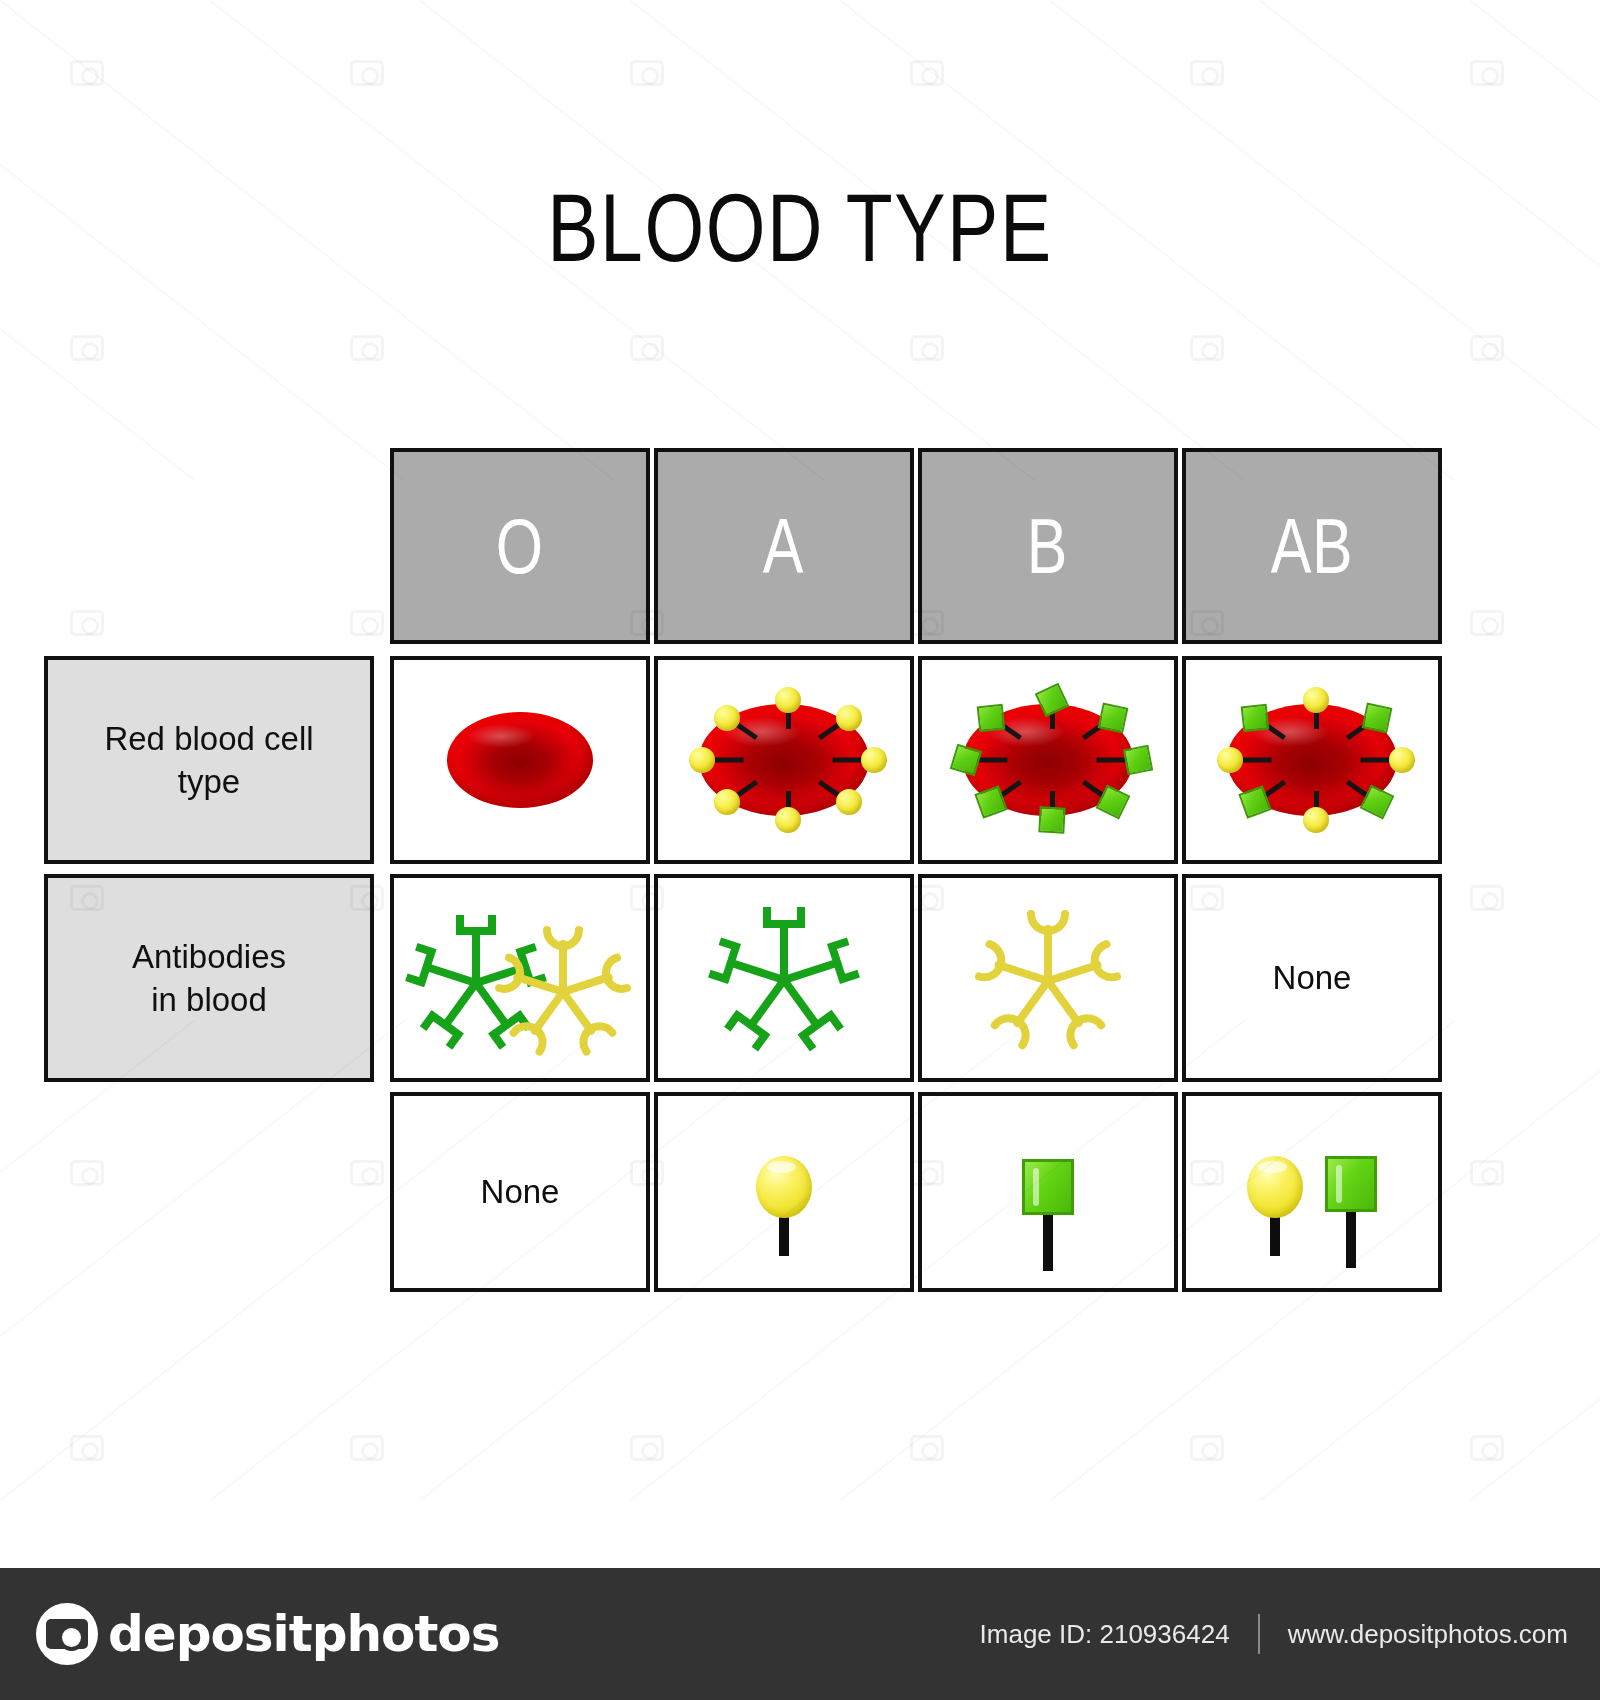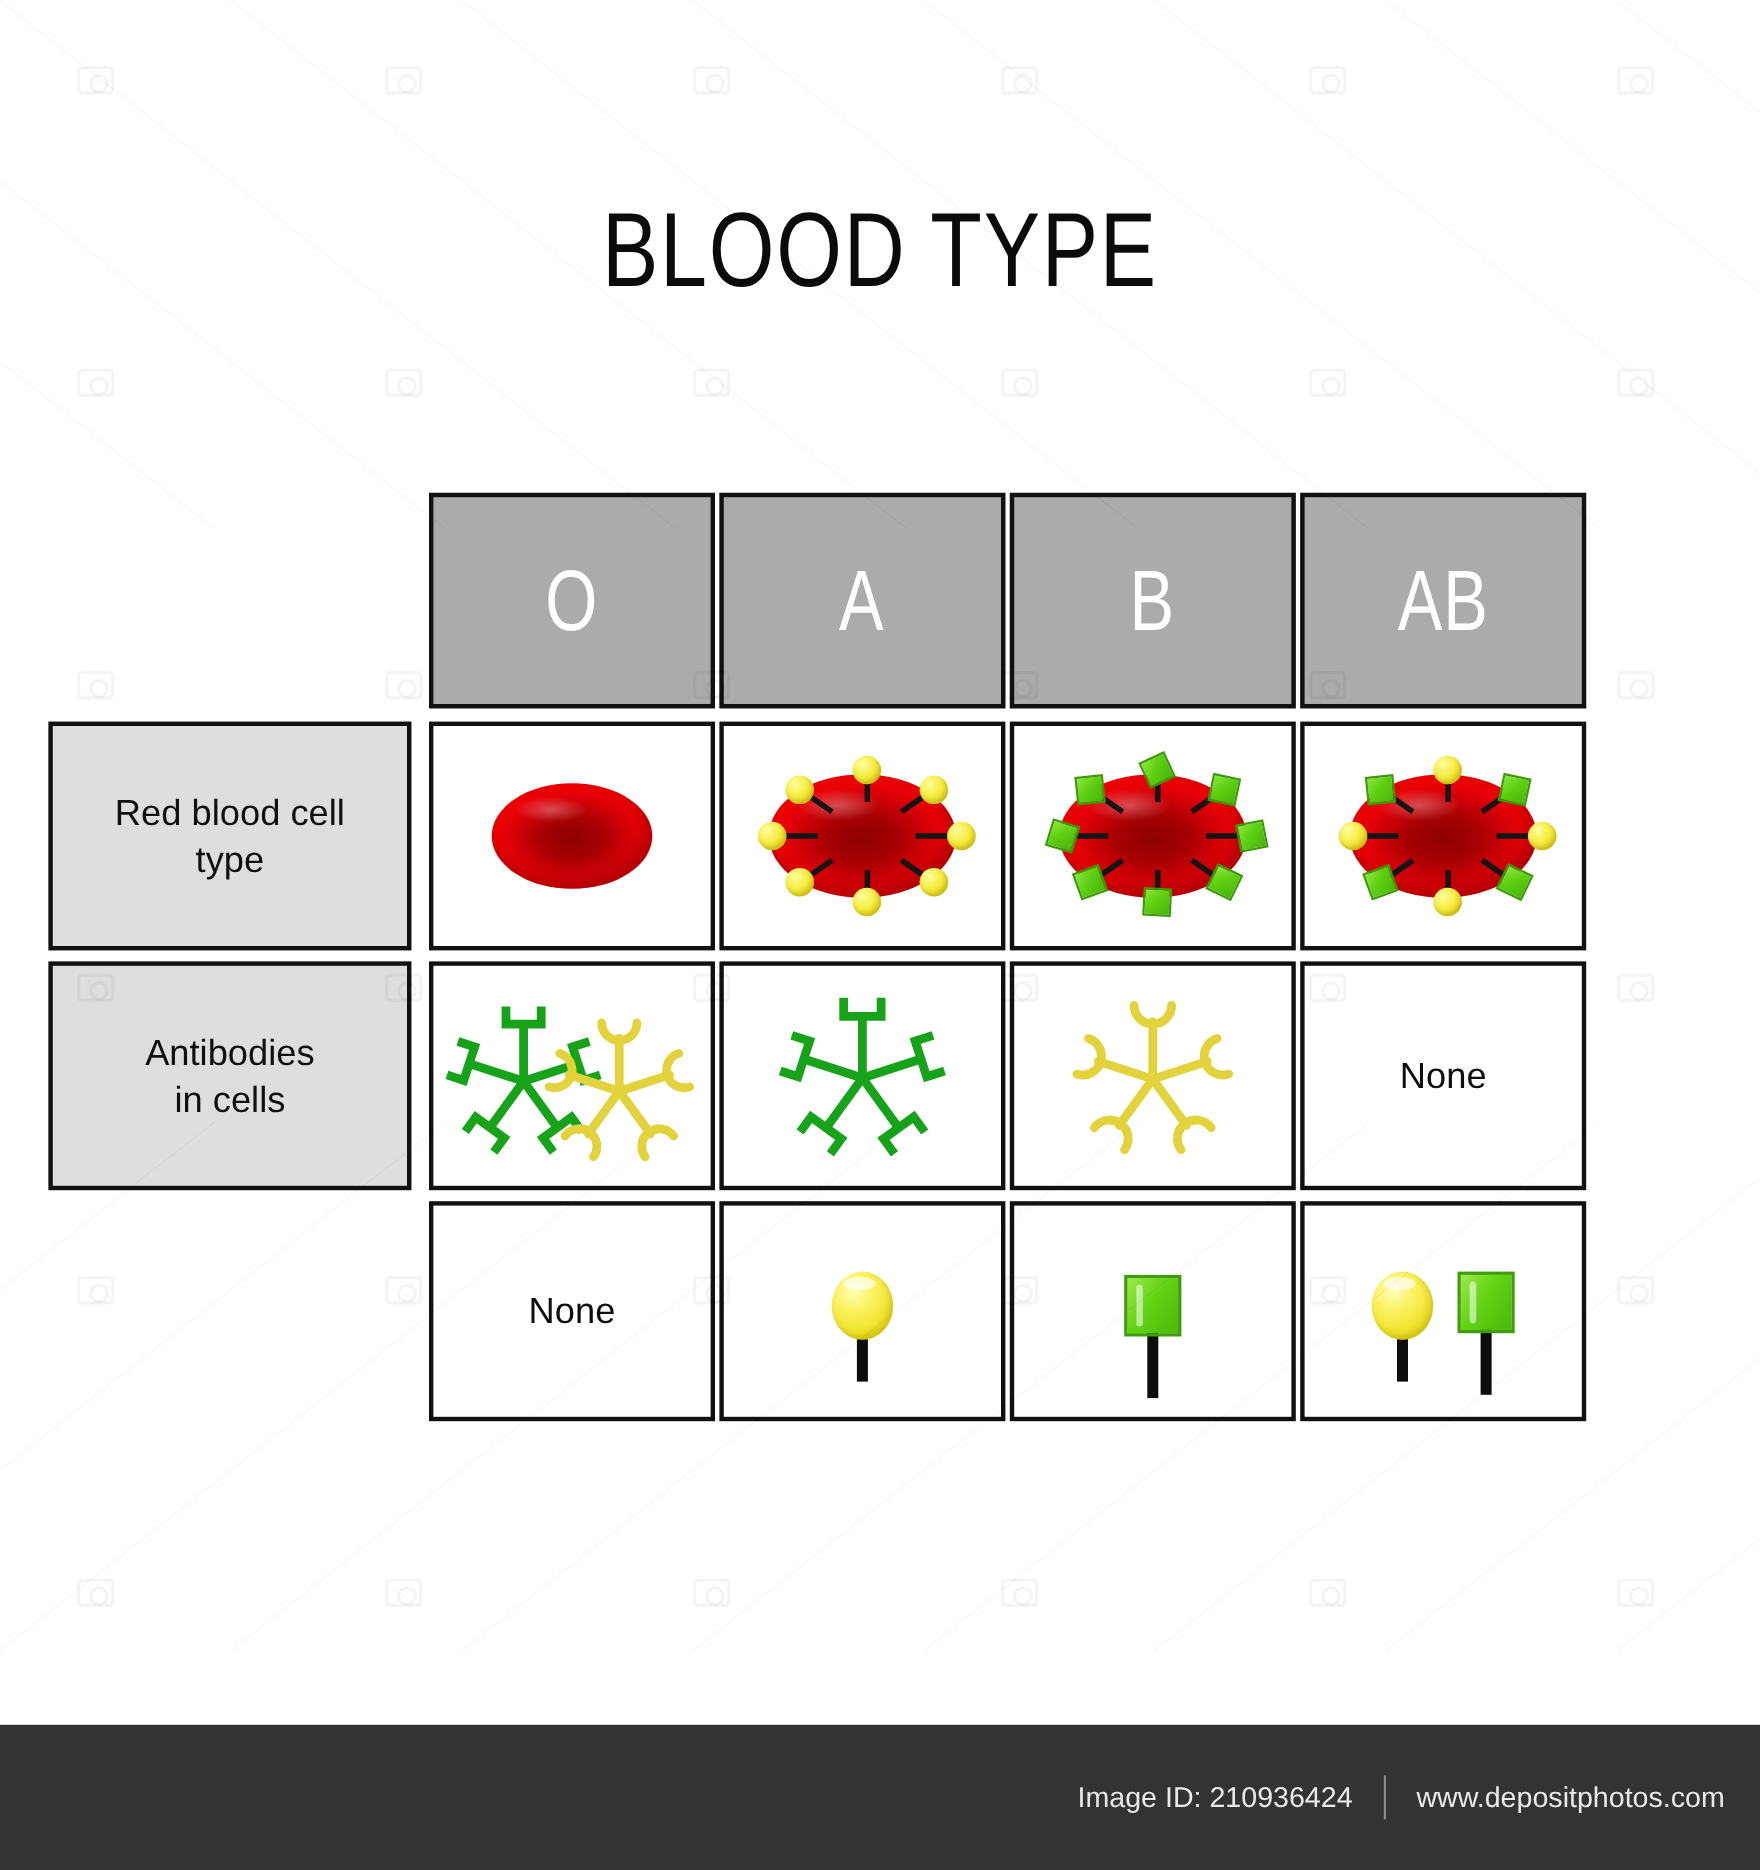--- a/index.html
+++ b/index.html
@@ -280,21 +280,21 @@
           <div style="position: absolute; background: rgb(21, 21, 21); width: 5px; height: 41.28px; left: 82.78px; top: 85px; transform-origin: 50% 0px; transform: rotate(90deg);"></div>
           <div class="ag-yellow" style="left: 44px; top: 85px; margin-left: -13px; margin-top: -13px;"></div>
           <div style="position: absolute; background: rgb(21, 21, 21); width: 5px; height: 35.5913px; left: 95.8782px; top: 62.9383px; transform-origin: 50% 0px; transform: rotate(-235.098deg);"></div>
           <div class="ag-green" style="transform: rotate(-6deg); left: 69.1888px; top: 42.5736px; margin-left: -13px; margin-top: -13px;"></div>
         </div>
     </div>
 
     <div class="cell rowlabel-cell" style="left:0; top:426px; width:330px; height:208px;">
       <div class="rowlabel-text">
         <div>Antibodies</div>
-        <div>in cells</div>
+        <div>in blood</div>
       </div>
     </div>
 
     <div class="cell content-cell" style="left:346px; top:426px; width:260px; height:208px;">
       <div style="position:relative;width:250px;height:200px;">
         <div class="ab" style="left:-4px; top:20px;">
           <svg width="170" height="170" viewBox="0 0 170 170" aria-hidden="true">
             <g stroke="#17A319" stroke-width="8" fill="none" stroke-linecap="butt">
               <g transform="translate(85,85)">
                 <g transform="rotate(0)">
@@ -509,20 +509,24 @@
       <div class="wm-cam" style="left: 1470px; top: 1160px;"></div>
       <div class="wm-cam" style="left: 70px; top: 1435px;"></div>
       <div class="wm-cam" style="left: 350px; top: 1435px;"></div>
       <div class="wm-cam" style="left: 630px; top: 1435px;"></div>
       <div class="wm-cam" style="left: 910px; top: 1435px;"></div>
       <div class="wm-cam" style="left: 1190px; top: 1435px;"></div>
       <div class="wm-cam" style="left: 1470px; top: 1435px;"></div>
     </div>
 
   <div class="footer">
+    <div class="dp-logo">
+      <span class="dp-mark"></span>
+      <span class="dp-word">depositphotos</span>
+    </div>
     <div class="footer-right">
       <span>Image ID: 210936424</span>
       <span class="sep"></span>
       <span>www.depositphotos.com</span>
     </div>
   </div>
 
 </div>
 
 </body></html>

